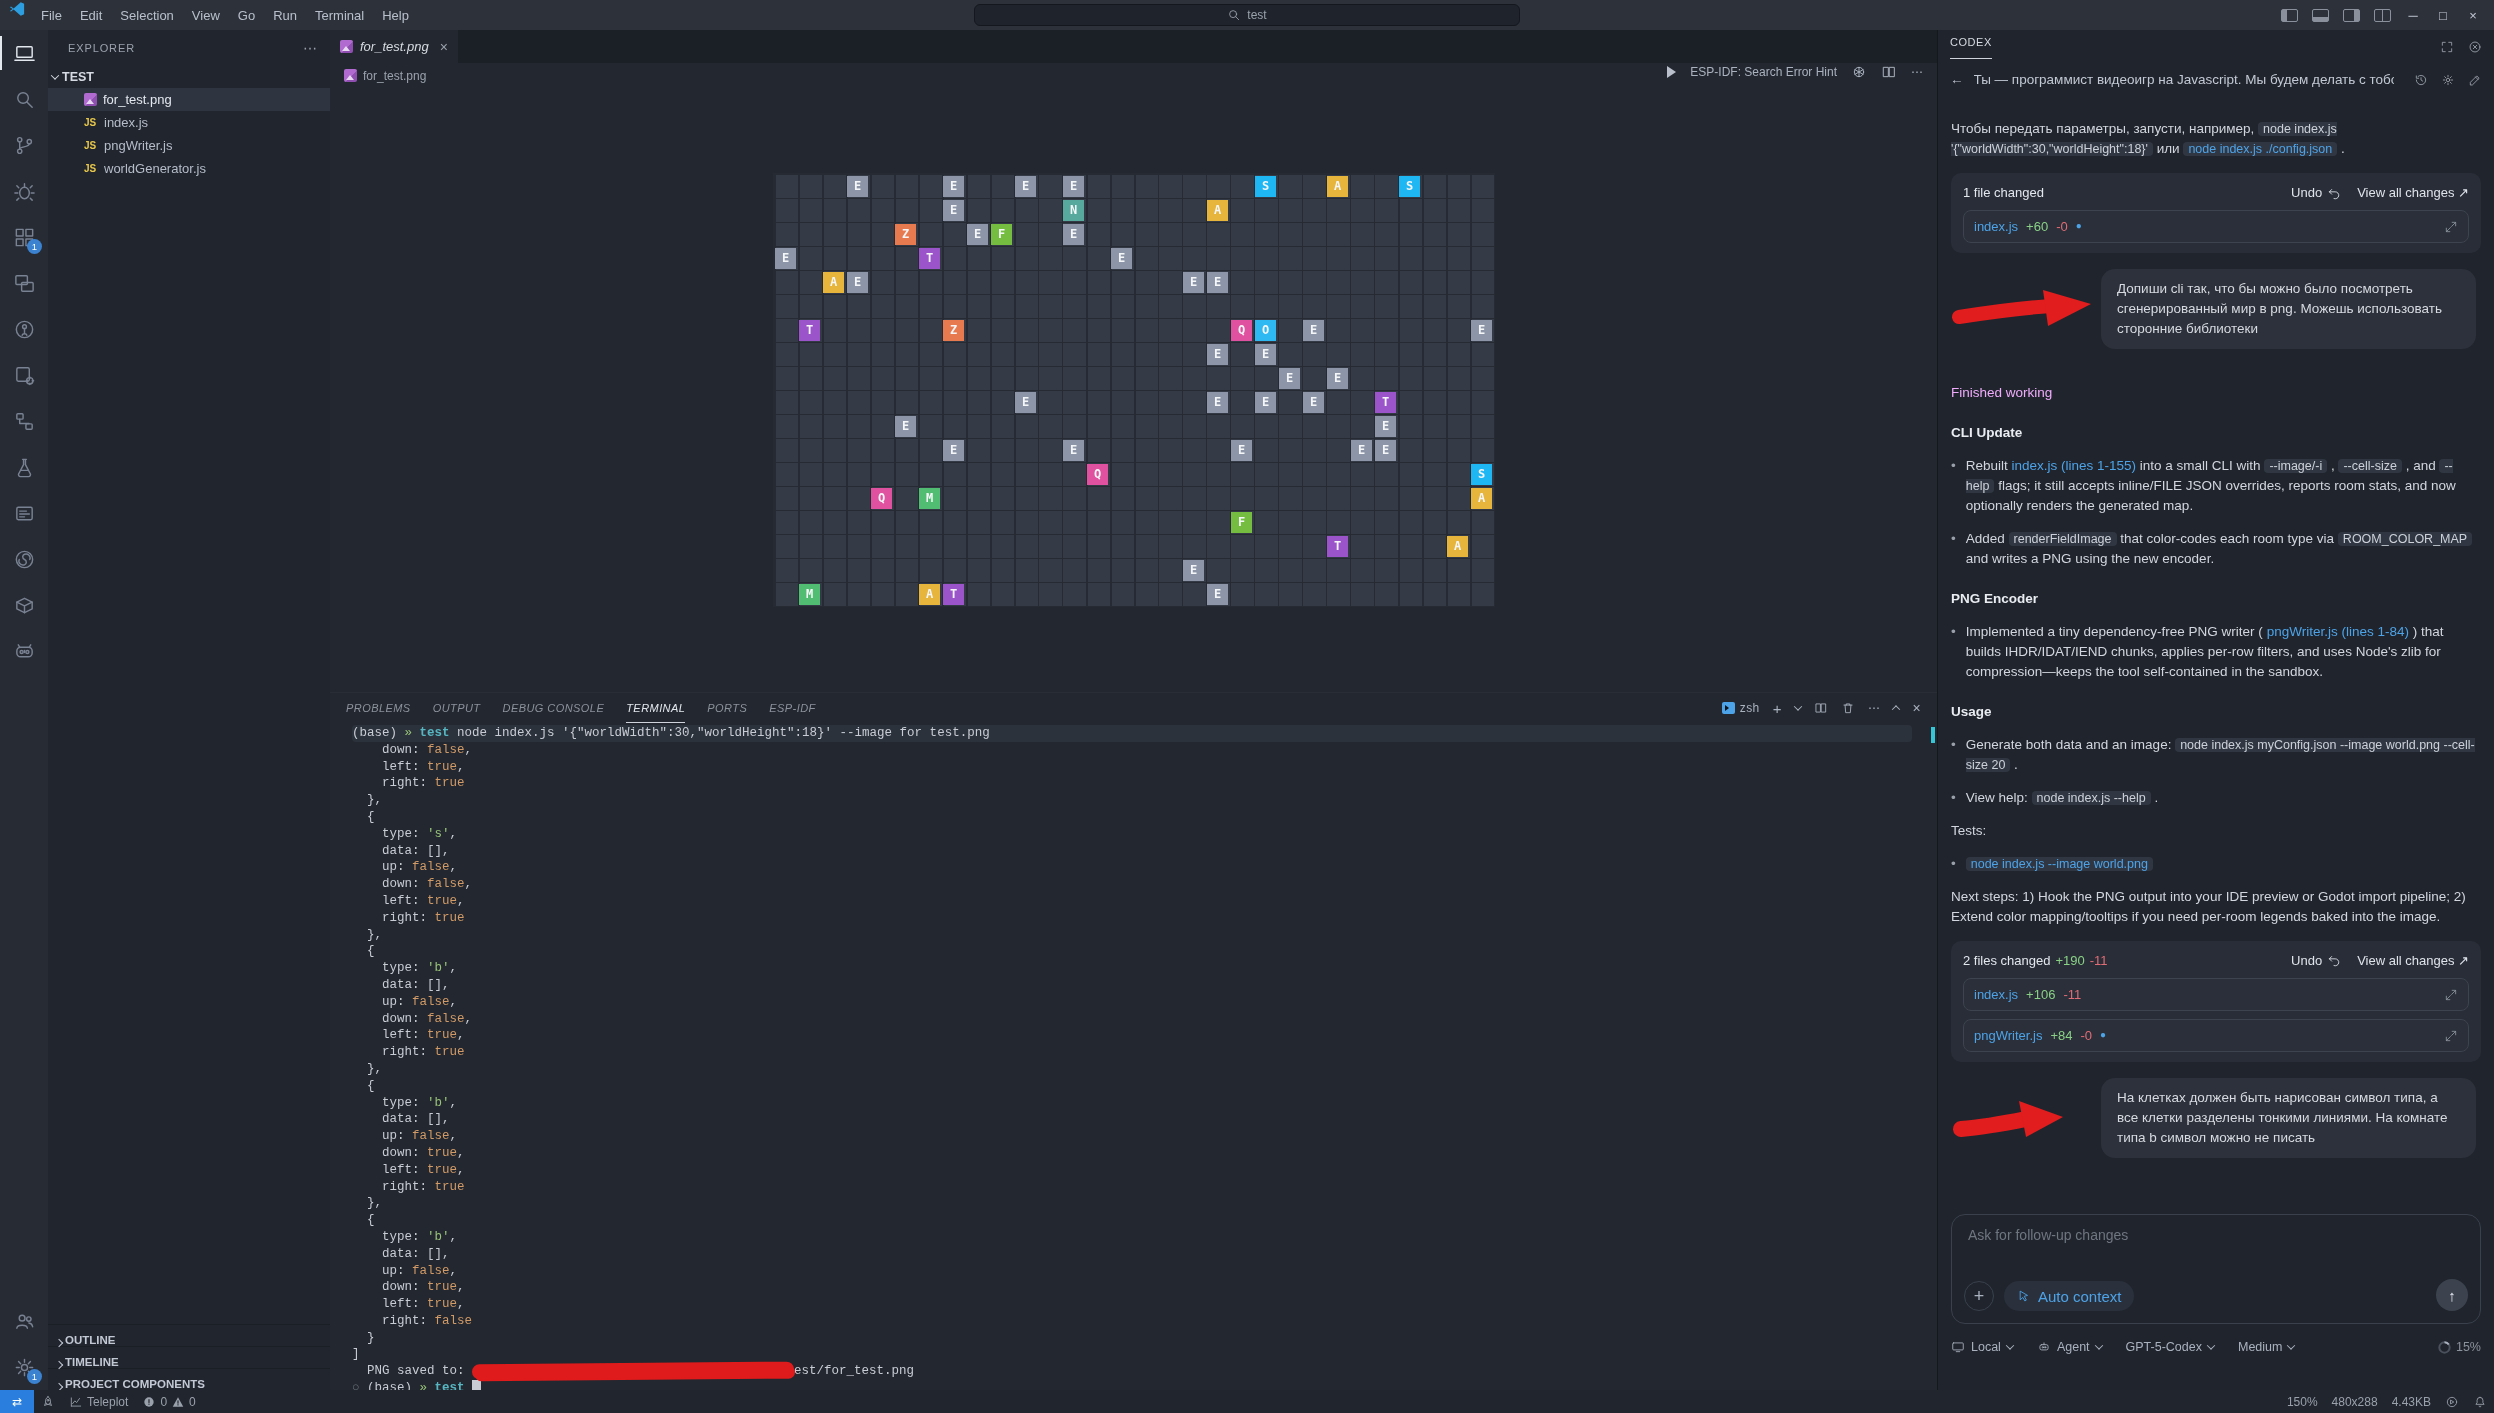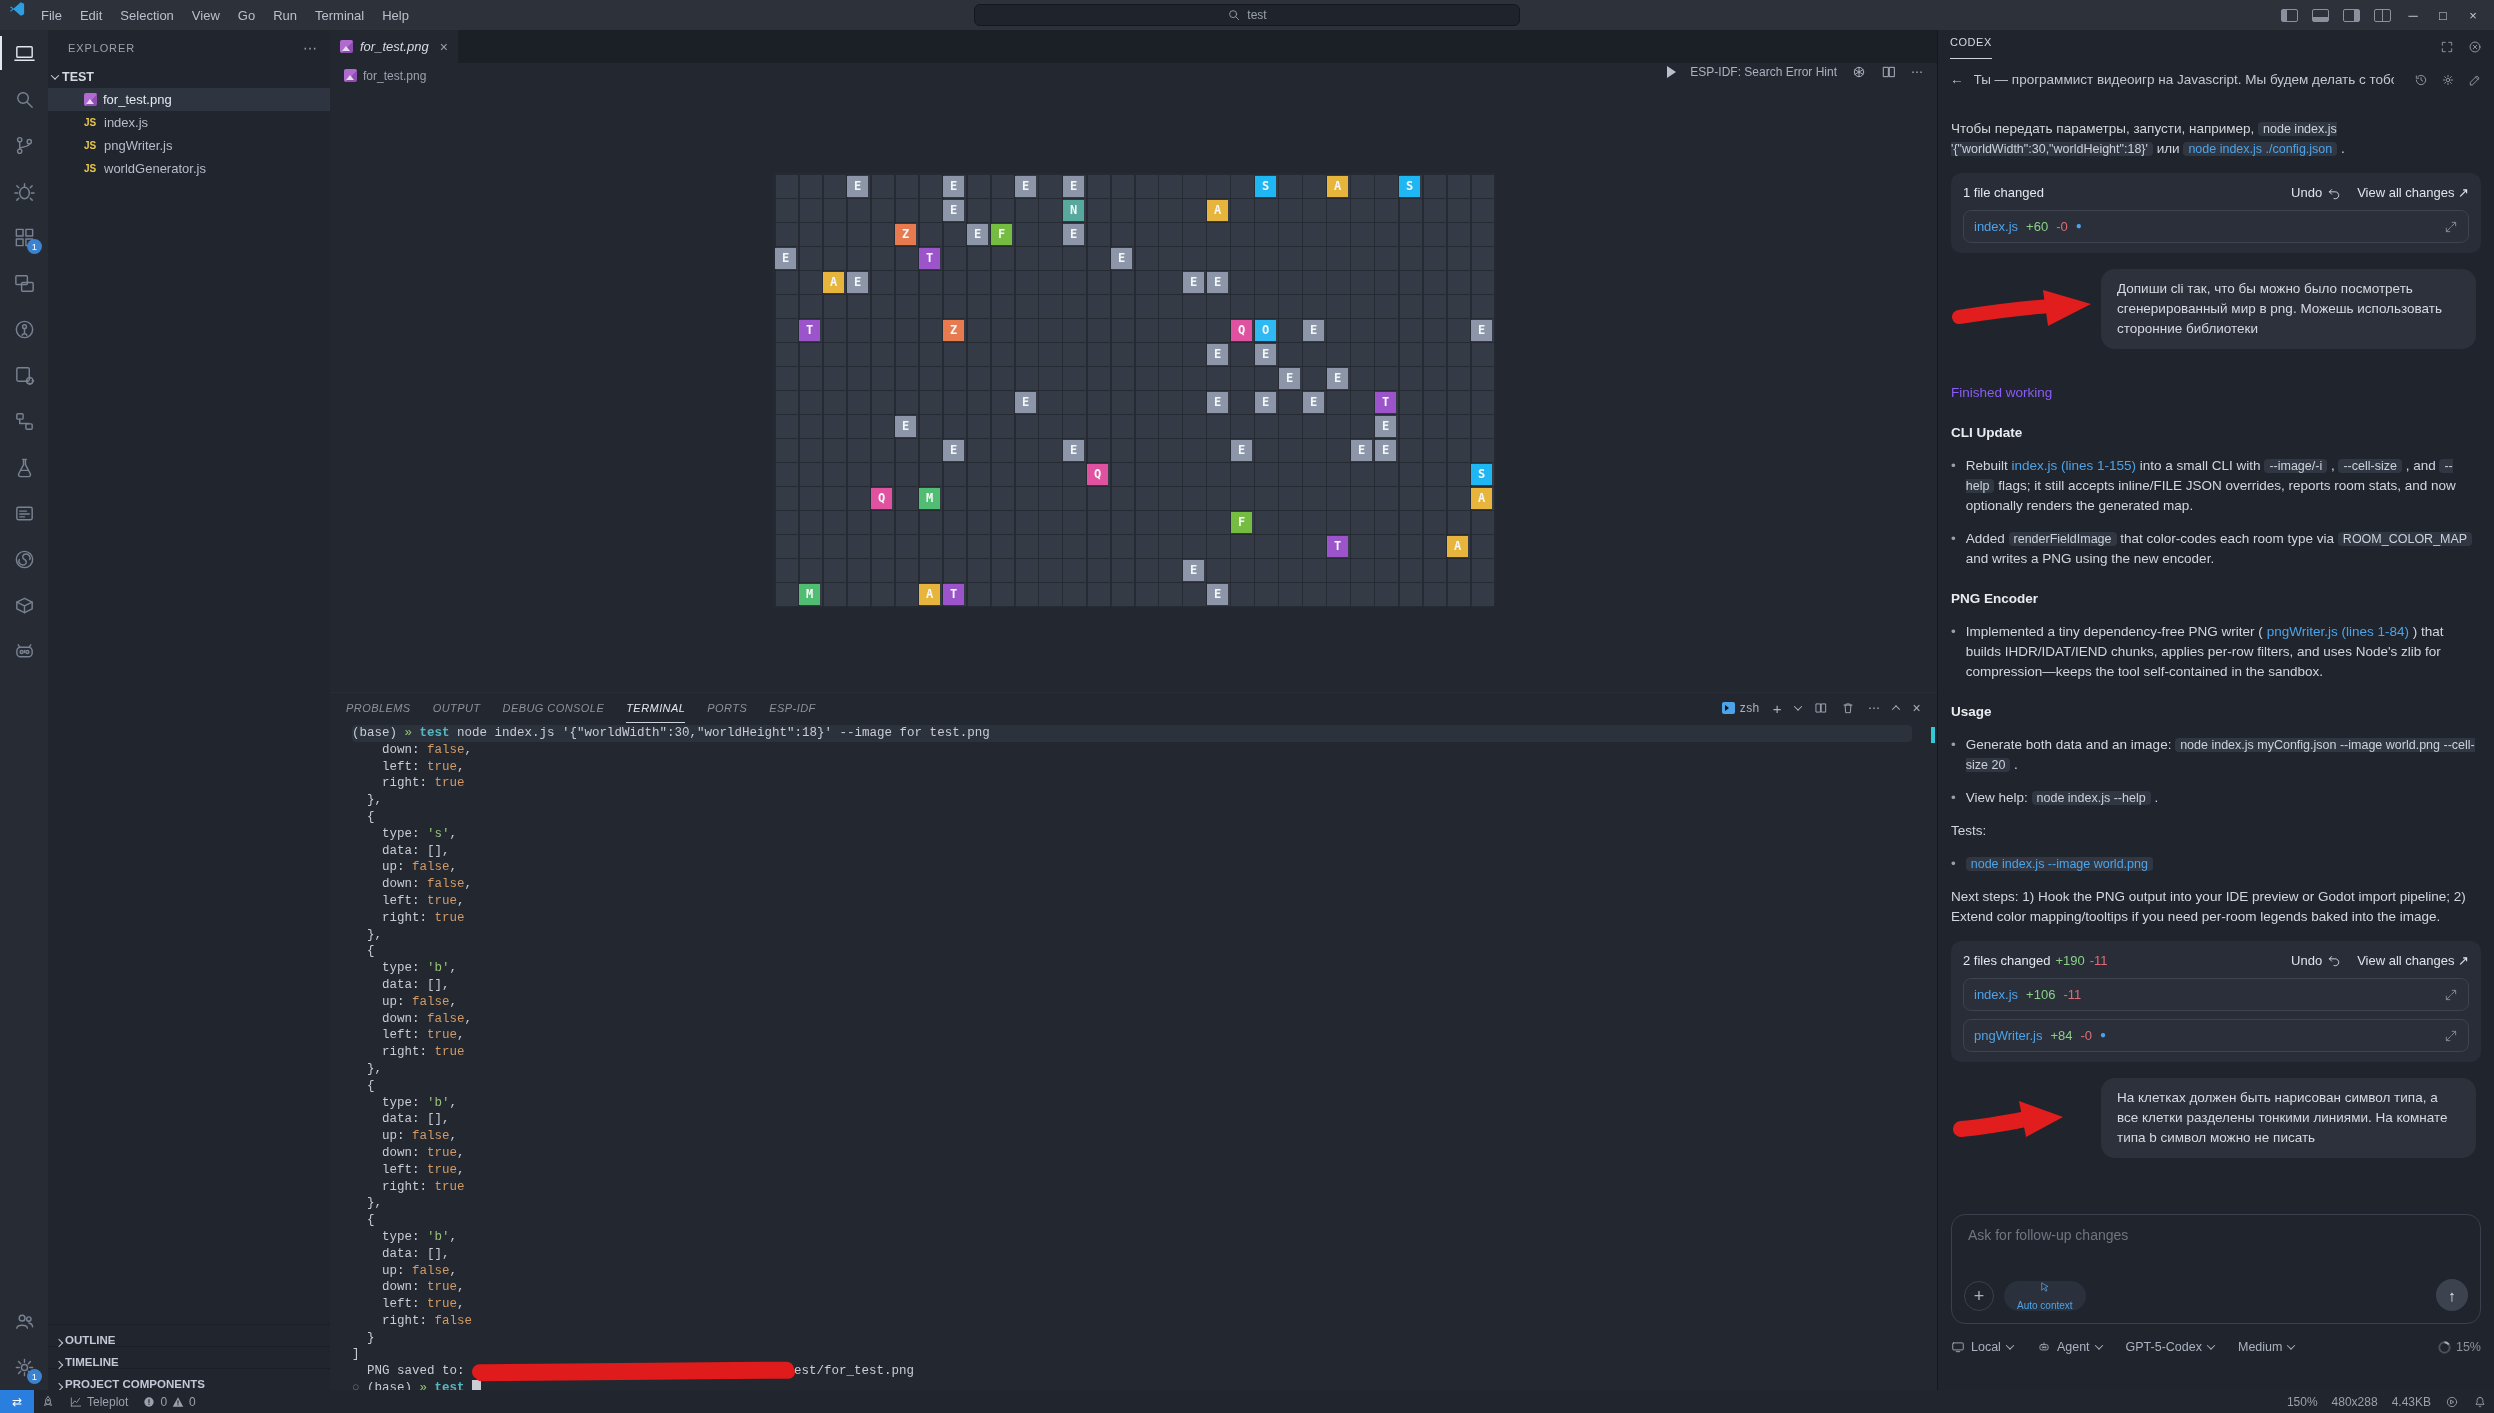--- a/index.html
+++ b/index.html
@@ -104,33 +104,33 @@
   .card-head { display:flex; align-items:center; font-size:13px; color:#e3e7ee; gap:5px; }
   .card-actions { margin-left:auto; display:flex; gap:16px; align-items:flex-start; color:#dfe3ea; }
   .file-chip { display:flex; align-items:center; gap:8px; border:1px solid #3d444f; border-radius:8px; background:#2a2f39;
     padding:6px 10px; margin-top:8px; font-size:13px; }
   .fc-name { color:#4da3e8; }
   .plus { color:#89d185; } .minus { color:#e06c75; } .bluedot { color:#4da3e8; font-size:10px; }
   .fc-expand { margin-left:auto; color:#8c929c; }
   .bubble-row { display:flex; margin-top:16px; position:relative; }
   .red-arrow { flex:0 0 150px; align-self:center; }
   .bubble { background:#2c313b; border-radius:14px; padding:10px 16px; color:#d7dae0; max-width:375px; }
-  .finished { color:#8b5cf6; margin-top:34px; }
+  .finished { color:#f0abfc; margin-top:34px; }
   .sec-head { font-weight:bold; color:#e9ecf1; margin-top:20px; }
   .bullet { display:flex; gap:10px; margin-top:13px; }
   .bullet::before { content:"•"; color:#9aa0aa; }
   .btext { flex:1; }
   .para { margin-top:13px; }
 
   #codex-input { position:absolute; left:13px; right:13px; bottom:66px; height:110px; border:1px solid #3a414d; border-radius:14px; background:#20242c; z-index:5; }
   #input-placeholder { position:absolute; left:16px; top:12px; color:#6f7680; font-size:14px; }
   #attach-btn { position:absolute; left:12px; bottom:12px; width:30px; height:30px; border:1px solid #3a414d; border-radius:50%;
     color:#aab2bf; font-size:18px; display:flex; align-items:center; justify-content:center; }
   #autocontext { position:absolute; left:52px; bottom:12px; height:30px; border-radius:16px; background:#2a313c; color:#4da3e8;
-    display:flex; align-items:center; gap:7px; padding:0 13px; font-size:10px;flex-direction:column; }
+    display:flex; align-items:center; gap:7px; padding:0 13px; font-size:15px; }
   #send-btn { position:absolute; right:12px; bottom:12px; width:32px; height:32px; border-radius:50%; background:#3c434e; color:#e3e7ee;
     display:flex; align-items:center; justify-content:center; font-size:15px; }
   #codex-footer { position:absolute; left:13px; right:13px; bottom:28px; height:30px; display:flex; align-items:center; gap:24px; color:#aab2bf; font-size:12.5px; }
   .footer-item { display:flex; align-items:center; gap:6px; }
   #context-pct { margin-left:auto; display:flex; align-items:center; gap:5px; color:#8c929c; }
 
   
   #statusbar { position:absolute; left:0; bottom:0; width:2494px; height:23px; background:#21252e; display:flex; align-items:center;
     font-size:12px; color:#9aa1ab; z-index:50; }
   #remote-btn { width:34px; height:23px; background:#2a7ede; color:#fff; display:flex; align-items:center; justify-content:center; font-size:12px; }

